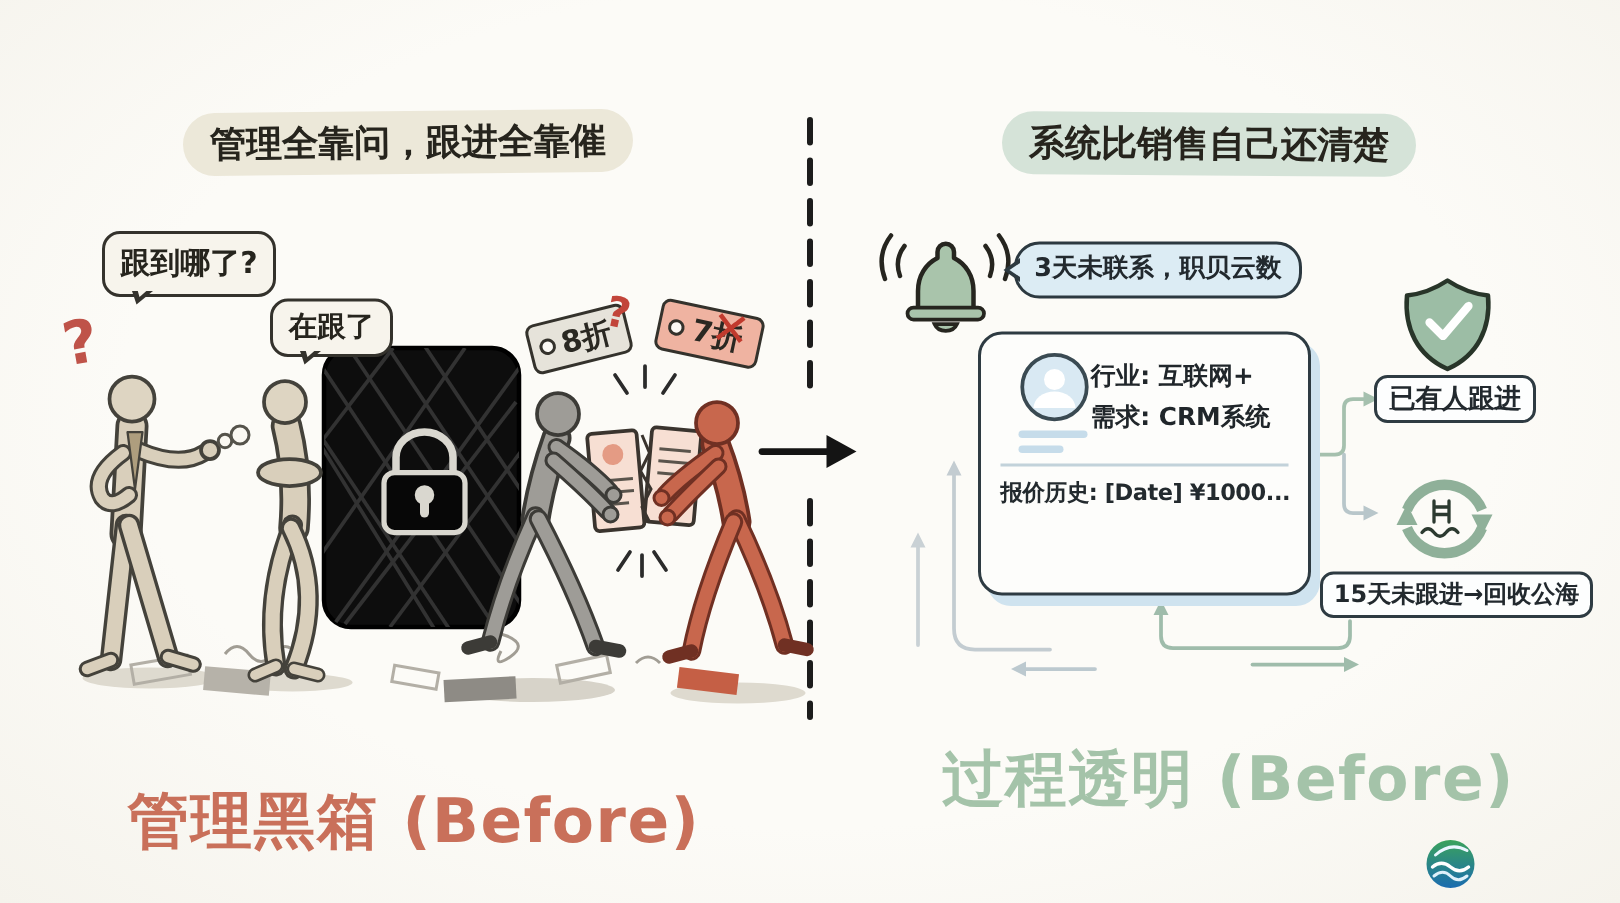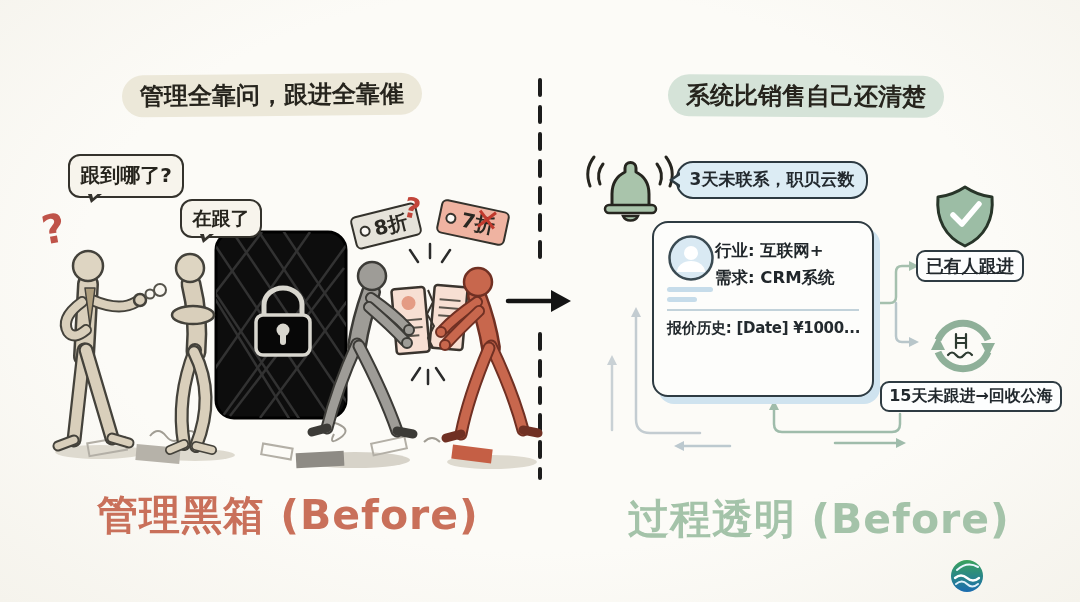--- a/index.html
+++ b/index.html
@@ -29,35 +29,35 @@
     border-radius:6px;font-size:20px;font-weight:800;color:#2a2822;}
   .tag::before{content:"";position:absolute;left:5px;top:50%;transform:translateY(-50%);
     width:7px;height:7px;background:#fbf9f5;border:2px solid #34322c;border-radius:50%;}
   .tag span{margin-left:10px;}
   .tag8{left:352px;top:209px;width:68px;height:34px;background:#e6e3da;transform:rotate(-14deg);}
   .tag7{left:438px;top:205px;width:70px;height:35px;background:#efb3a1;transform:rotate(12deg);}
   .tag8-q{left:404px;top:192px;font-size:28px;transform:rotate(12deg);color:#c2453a;}
   .tag7-x{left:474px;top:202px;font-size:31px;font-weight:800;color:#c13a2d;transform:rotate(8deg);z-index:3;}
 
   .caption{font-size:41px;font-weight:600;letter-spacing:1px;text-align:center;white-space:nowrap;}
-  .caption-before{left:85px;top:488px;width:375px;color:#c9705a;margin-left:12px;}
+  .caption-before{left:85px;top:520px;width:375px;color:#c9705a;}
   .caption-after{left:628px;top:492px;width:372px;color:#a4c3a9;}
 
   .alert-bubble{left:676px;top:161px;width:192px;height:38px;background:#dcecf4;
     border:2.5px solid #2c3940;border-radius:17px;font-size:17px;line-height:33px;
     font-weight:700;color:#22292e;text-align:center;white-space:nowrap;}
   .alert-bubble::after{content:"";position:absolute;left:-17px;top:9px;
     border:8px solid transparent;border-right:11px solid #2c3940;}
   .alert-bubble::before{content:"";position:absolute;left:-11px;top:11px;z-index:1;
     border:6px solid transparent;border-right:9px solid #dcecf4;}
 
   .card{left:652px;top:221px;width:222px;height:176px;background:#fdfdfb;
     border:2.8px solid #2e3b42;border-radius:16px;box-shadow:6px 7px 0 #cfe3ef;
     padding:11px 13px;}
-  .card-top{display:flex;gap:0;}
+  .card-top{display:flex;gap:0;justify-content:center;}
   .avatar-col{display:flex;flex-direction:column;}
   .bar{background:#c6dcea;border-radius:2.5px;height:5px;margin-top:5px;}
   .bar1{width:46px;} .bar2{width:30px;}
   .fields{font-size:16.5px;font-weight:700;color:#20262a;line-height:1.65;padding-top:3px;white-space:nowrap;}
   .card-divider{border-top:2px solid #c2d2da;margin:7px 0 4px;}
   .card-line{font-size:15px;font-weight:700;color:#232a2e;line-height:1.85;
     white-space:nowrap;letter-spacing:-0.3px;}
 
   .badge{border:2.8px solid #2e3b42;border-radius:9px;background:#fdfefe;
     font-weight:700;color:#22292e;text-align:center;white-space:nowrap;}

